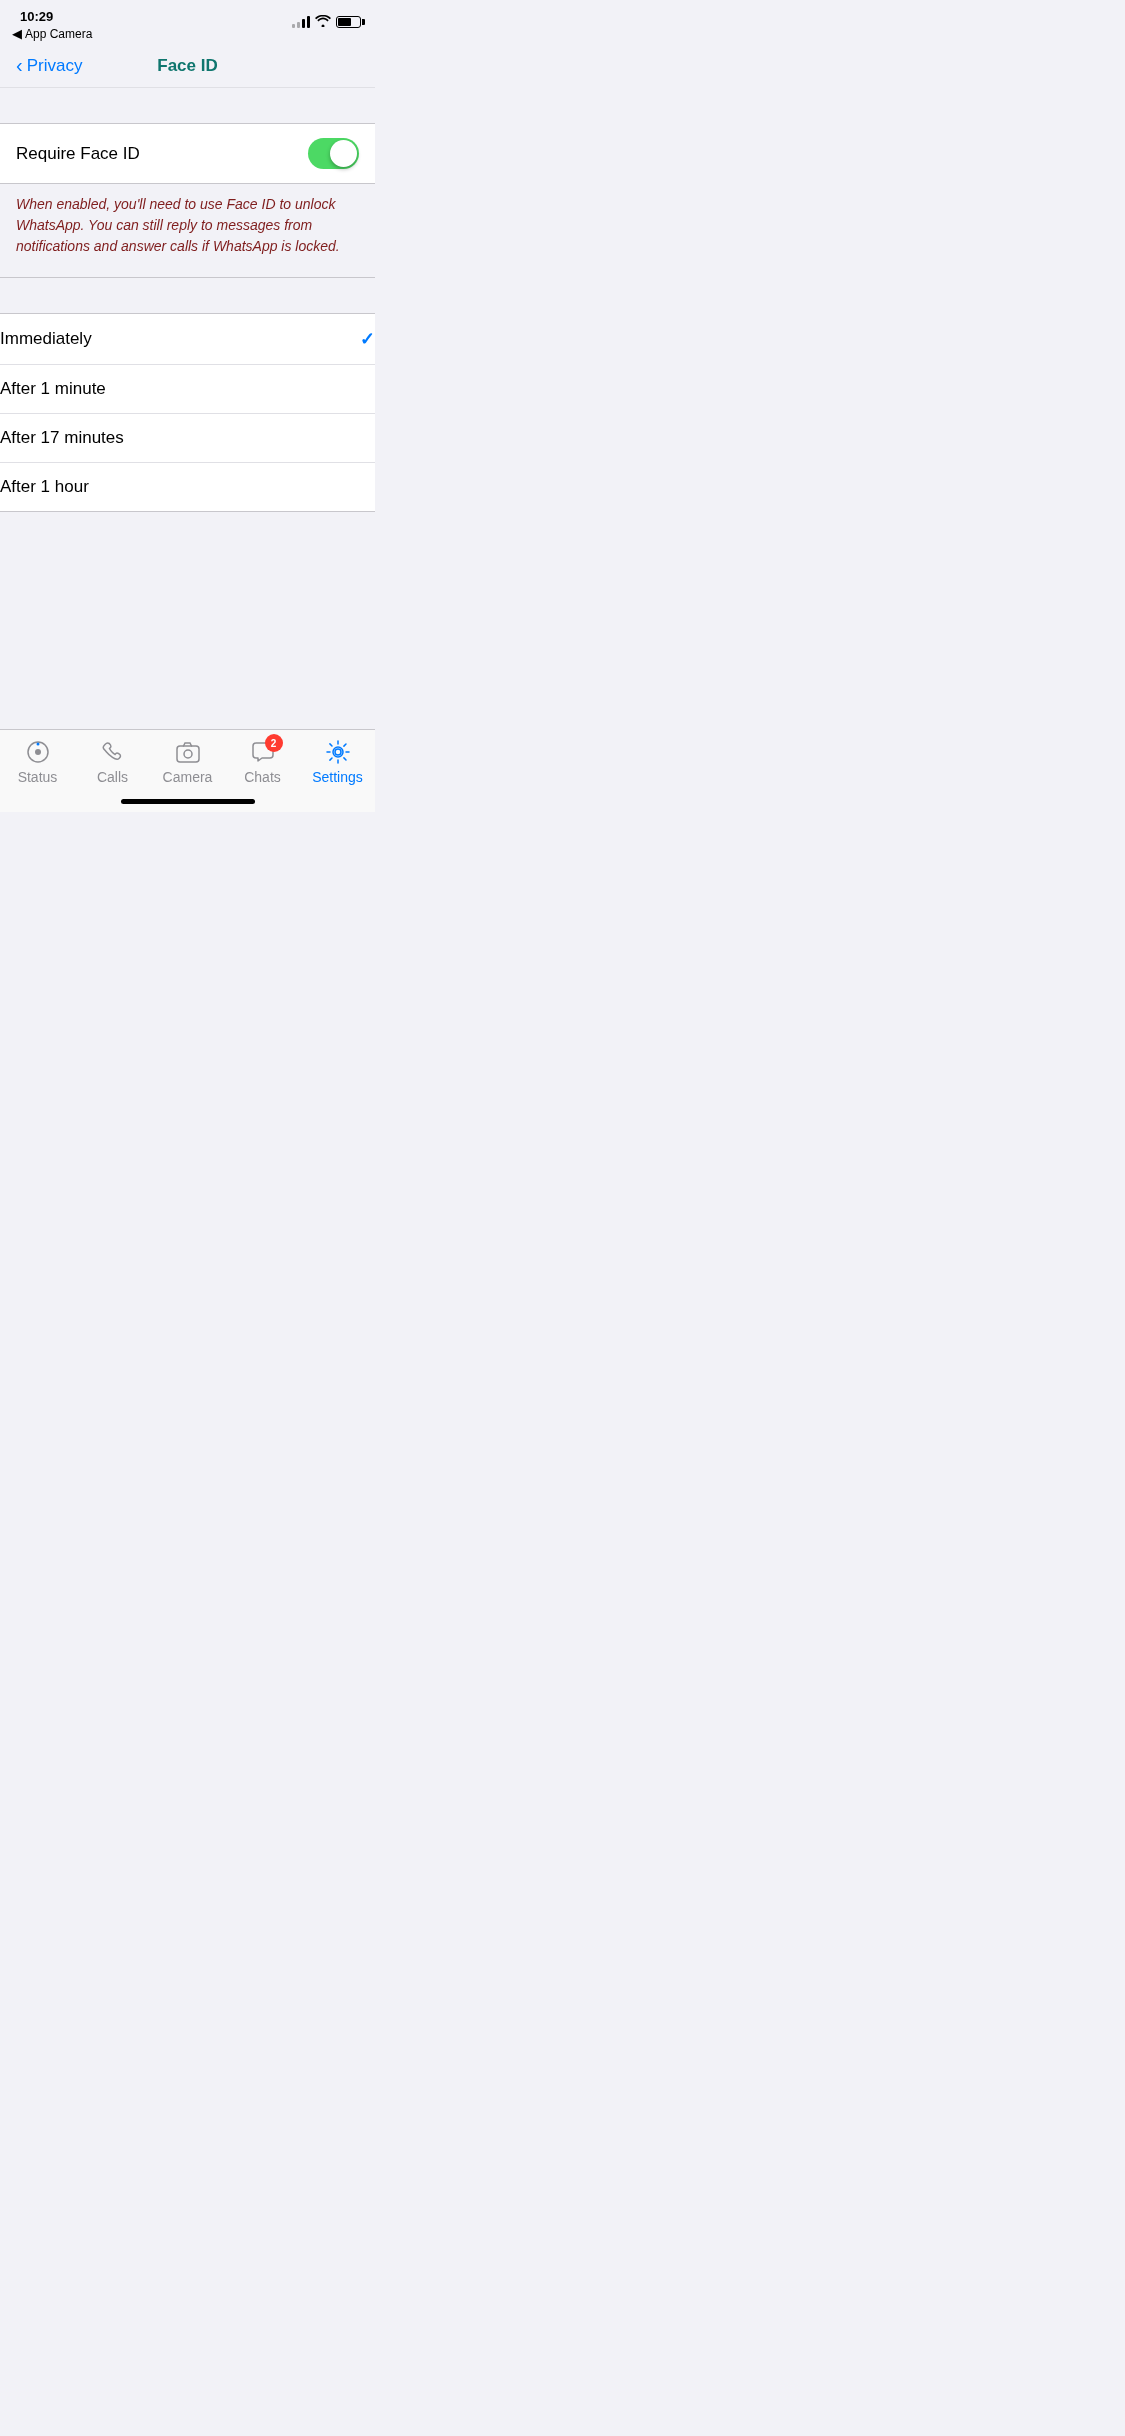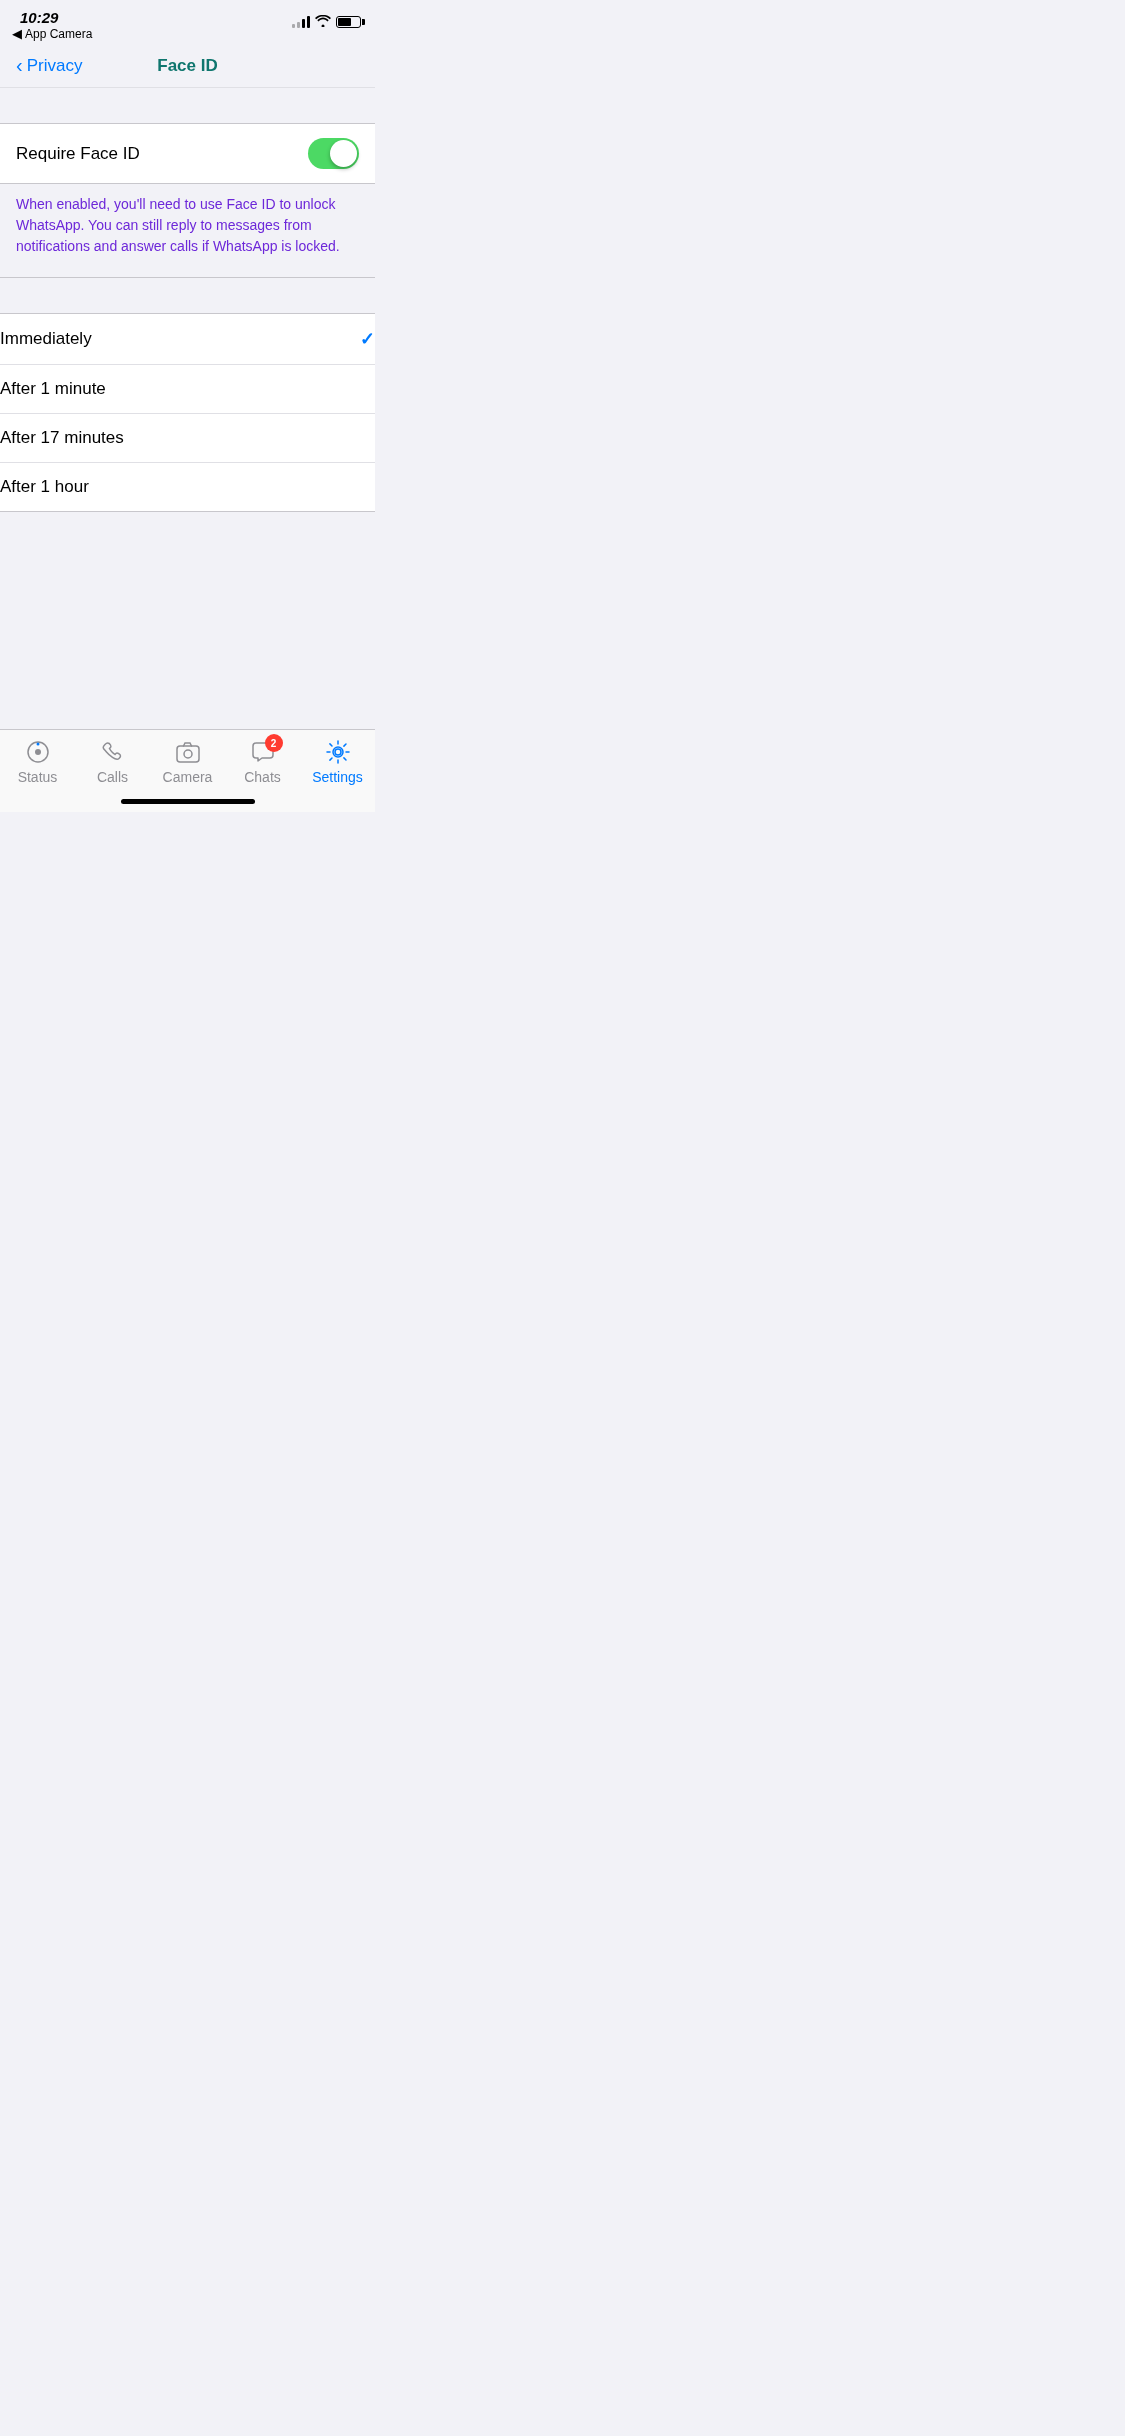--- a/index.html
+++ b/index.html
@@ -134,22 +134,23 @@
     }
 
     
     .description-box {
       background: #f2f2f7;
       padding: 10px 16px 20px 16px;
       border-bottom: 1px solid #c8c7cc;
     }
     .description-text {
       font-size: 14px;
-      color: #6d28d9;
+      color: #7f1d1d;
       line-height: 1.5;
+      font-style: italic;
     }
 
     
     .options-section {
       background: #fff;
       border-top: 1px solid #c8c7cc;
       border-bottom: 1px solid #c8c7cc;
       margin-top: 35px;
     }
     .option-row {
@@ -245,25 +246,24 @@
     
     .status-top {
       position: relative;
       height: 44px;
       background: #f2f2f7;
       display: flex;
       align-items: flex-end;
       padding-bottom: 4px;
     }
     .time-text {
-      font-size: 15px;
+      font-size: 13px;
       font-weight: 700;
       color: #000;
       line-height: 1;
-      font-style: italic;
     }
     .status-right {
       position: absolute;
       right: 14px;
       top: 50%;
       transform: translateY(-50%);
       display: flex;
       align-items: center;
       gap: 5px;
     }

